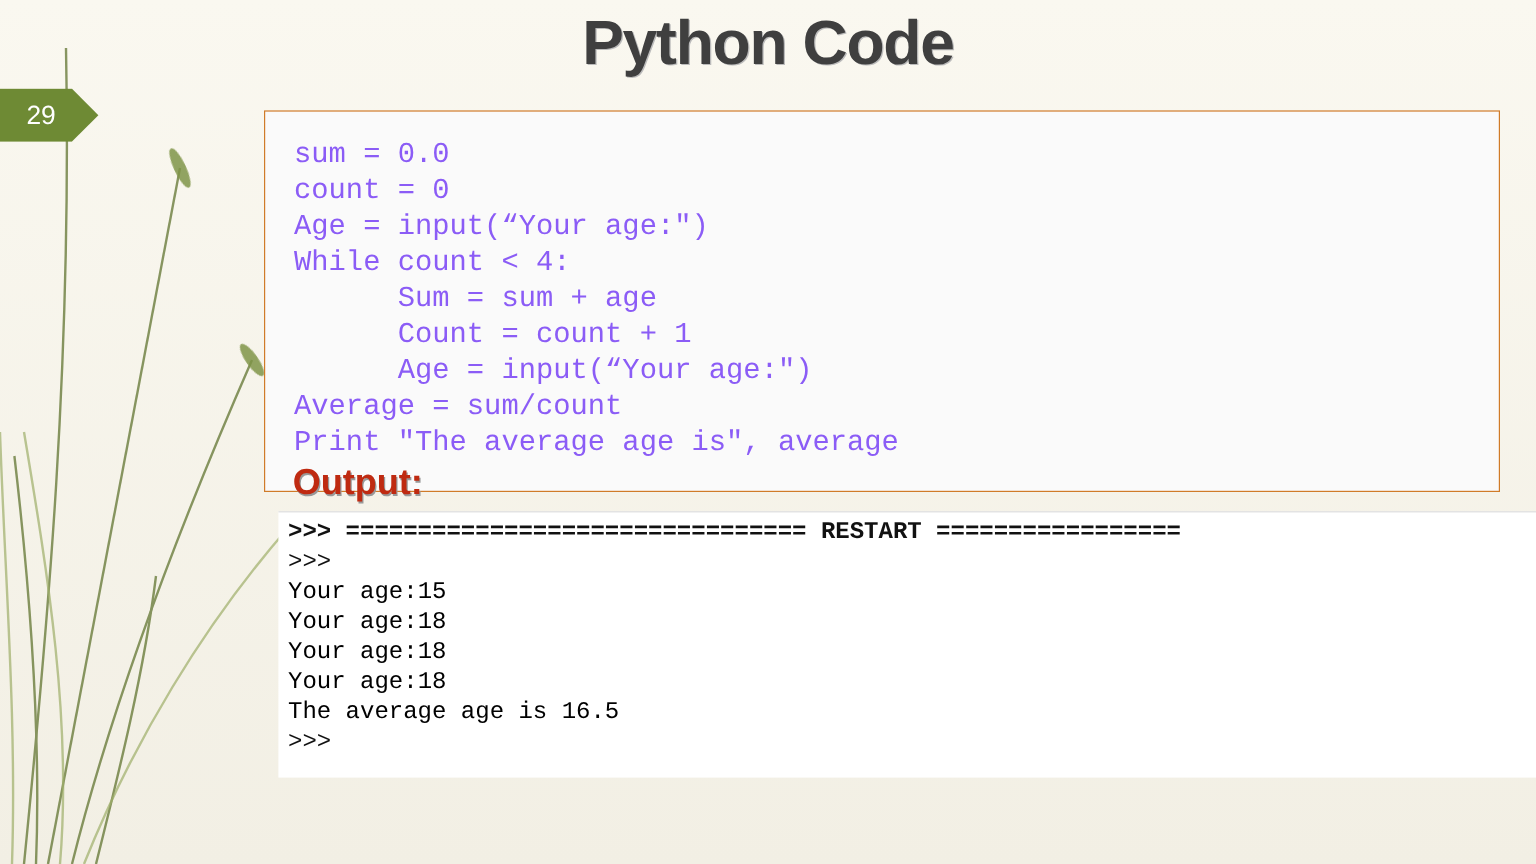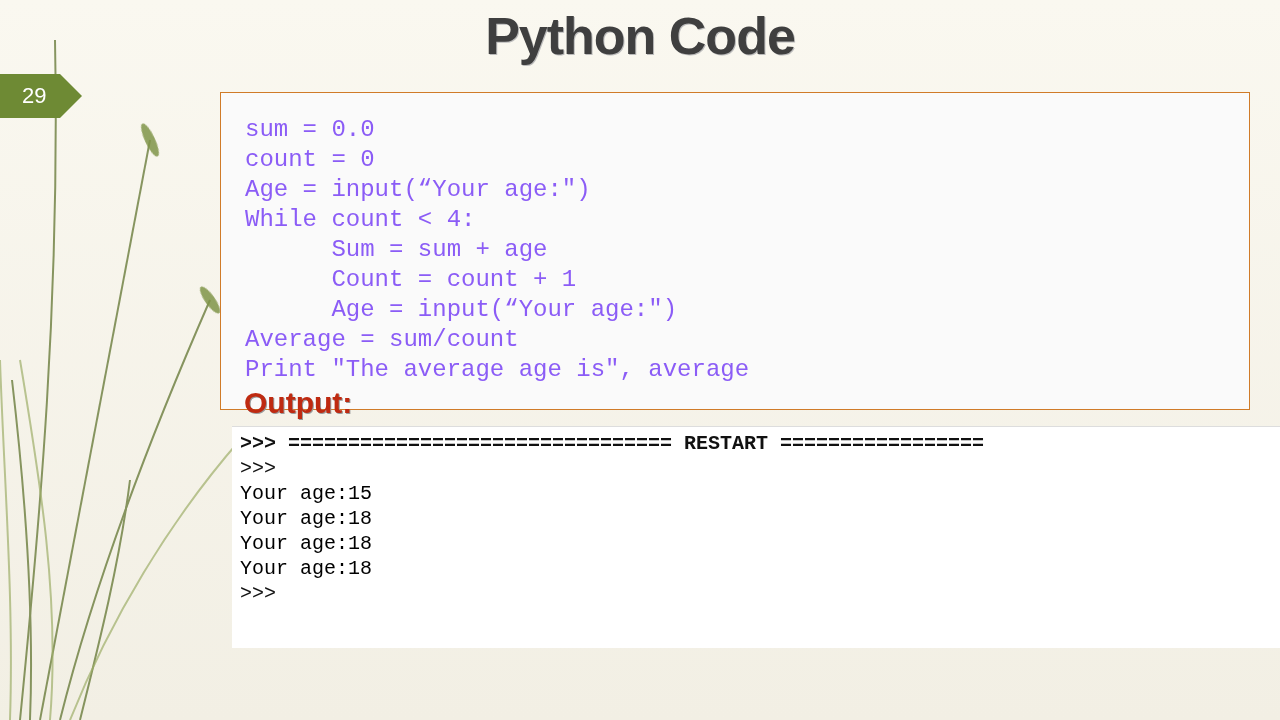--- a/index.html
+++ b/index.html
@@ -167,16 +167,17 @@
 
   <div class="output-label">Output:</div>
 
   <div class="console">
     <div class="line restart">&gt;&gt;&gt; ================================ RESTART =================</div>
     <div class="line ps">&gt;&gt;&gt; </div>
     <div class="line io"><span>Your age:</span><span>15</span></div>
     <div class="line io"><span>Your age:</span><span>18</span></div>
     <div class="line io"><span>Your age:</span><span>18</span></div>
     <div class="line io"><span>Your age:</span><span>18</span></div>
+    <div class="line io">The average age is 16.5</div>
     <div class="line ps">&gt;&gt;&gt; </div>
   </div>
 
 </div>
 
 </body></html>

